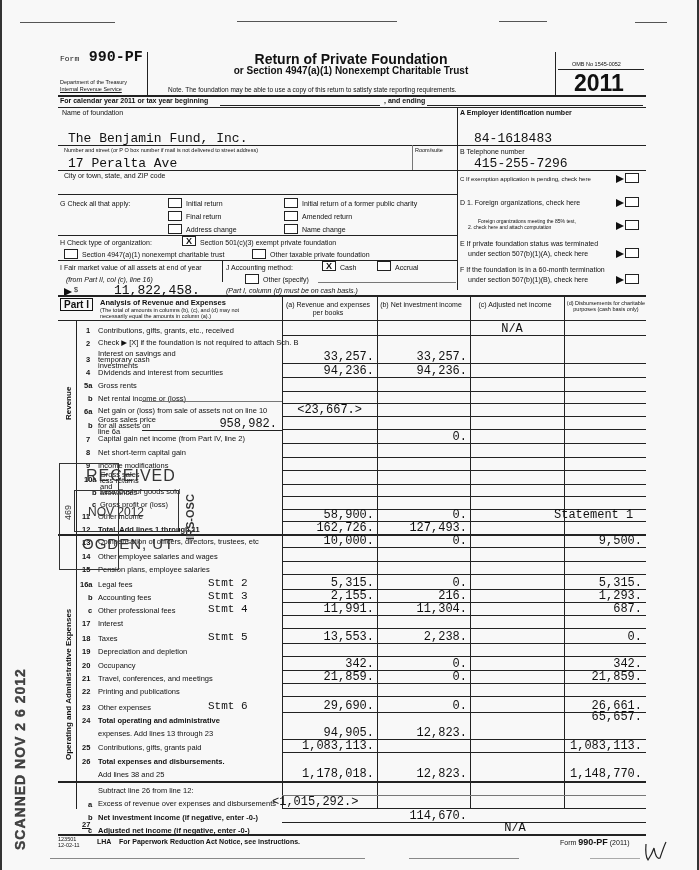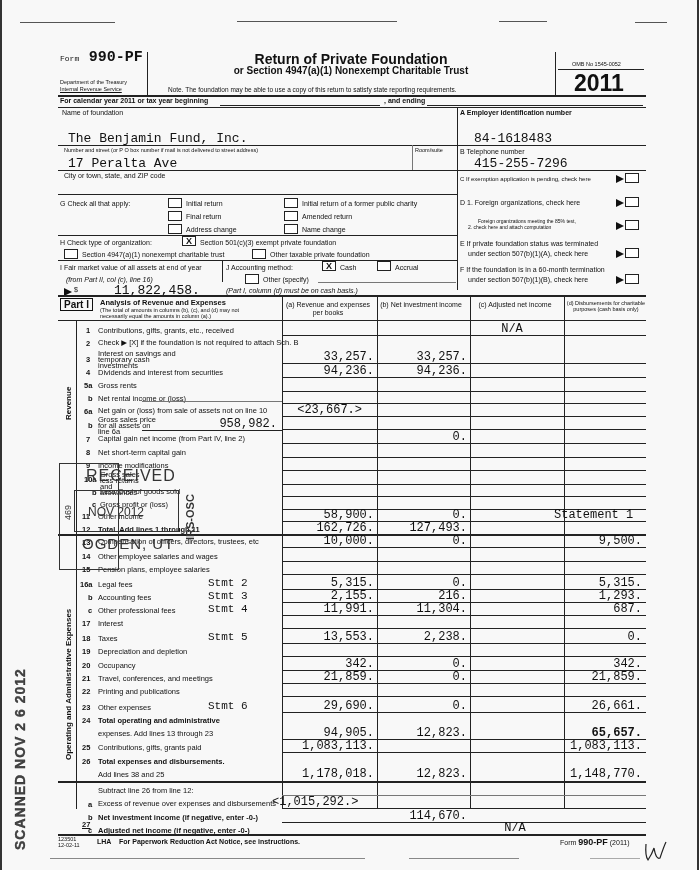--- a/index.html
+++ b/index.html
@@ -317,21 +317,21 @@
   <div class="val" style="left:282px;top:700px;width:90px;">29,690.</div>
   <div class="val" style="left:377px;top:700px;width:88px;">0.</div>
   <div class="val" style="left:552px;top:700px;width:88px;">26,661.</div>
   <div class="hline" style="left:280px;top:712px;width:364px;"></div>
 
   <div class="linenum" style="left:80px;top:716px;">24</div>
   <div class="linetxt" style="left:96px;top:716px;font-weight:bold;">Total operating and administrative</div>
   <div class="linetxt" style="left:96px;top:729px;">expenses. Add lines 13 through 23</div>
   <div class="val" style="left:282px;top:727px;width:90px;">94,905.</div>
   <div class="val" style="left:377px;top:727px;width:88px;">12,823.</div>
-  <div class="val" style="left:552px;top:727px;width:88px;font-weight:bold;">65,657.</div>
+  <div class="val" style="left:552px;top:711px;width:88px;">65,657.</div>
   <div class="hline" style="left:280px;top:739px;width:364px;"></div>
 
   <div class="linenum" style="left:80px;top:743px;">25</div>
   <div class="linetxt" style="left:96px;top:743px;">Contributions, gifts, grants paid</div>
   <div class="val" style="left:282px;top:740px;width:90px;">1,083,113.</div>
   <div class="val" style="left:552px;top:740px;width:88px;">1,083,113.</div>
   <div class="hline" style="left:280px;top:752px;width:364px;"></div>
 
   <div class="linenum" style="left:80px;top:757px;">26</div>
   <div class="linetxt" style="left:96px;top:757px;font-weight:bold;">Total expenses and disbursements.</div>

